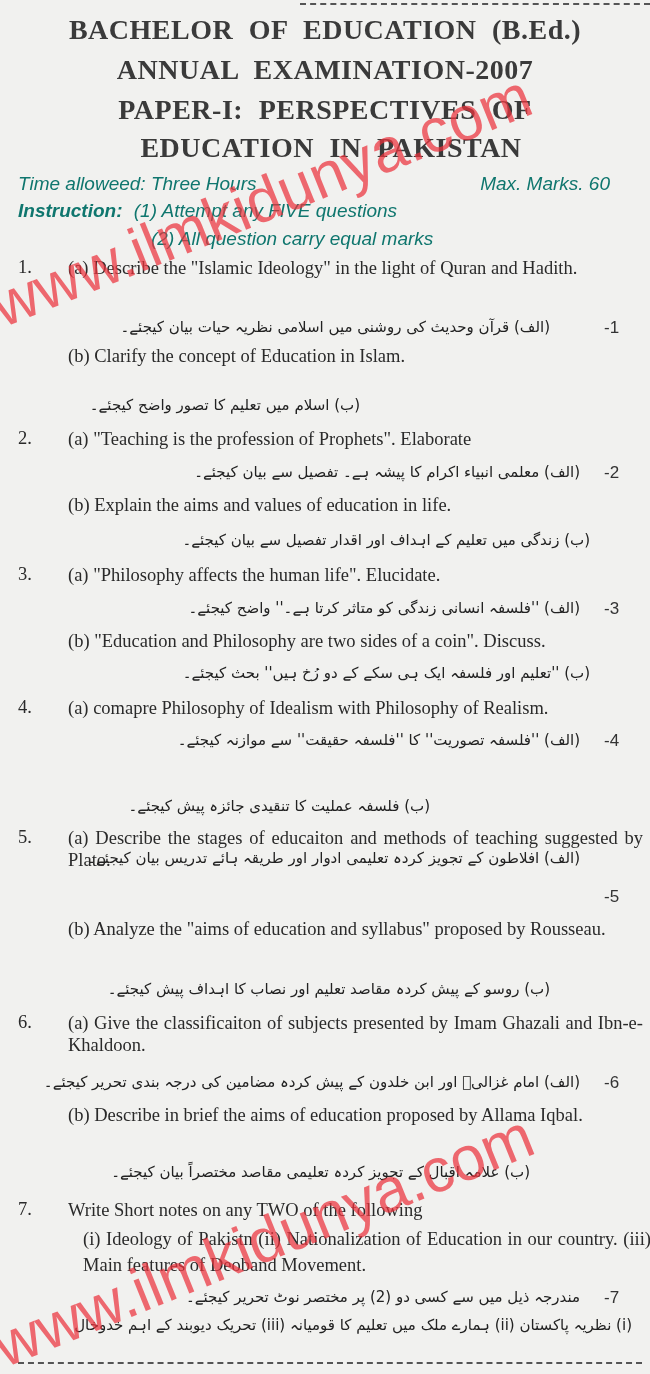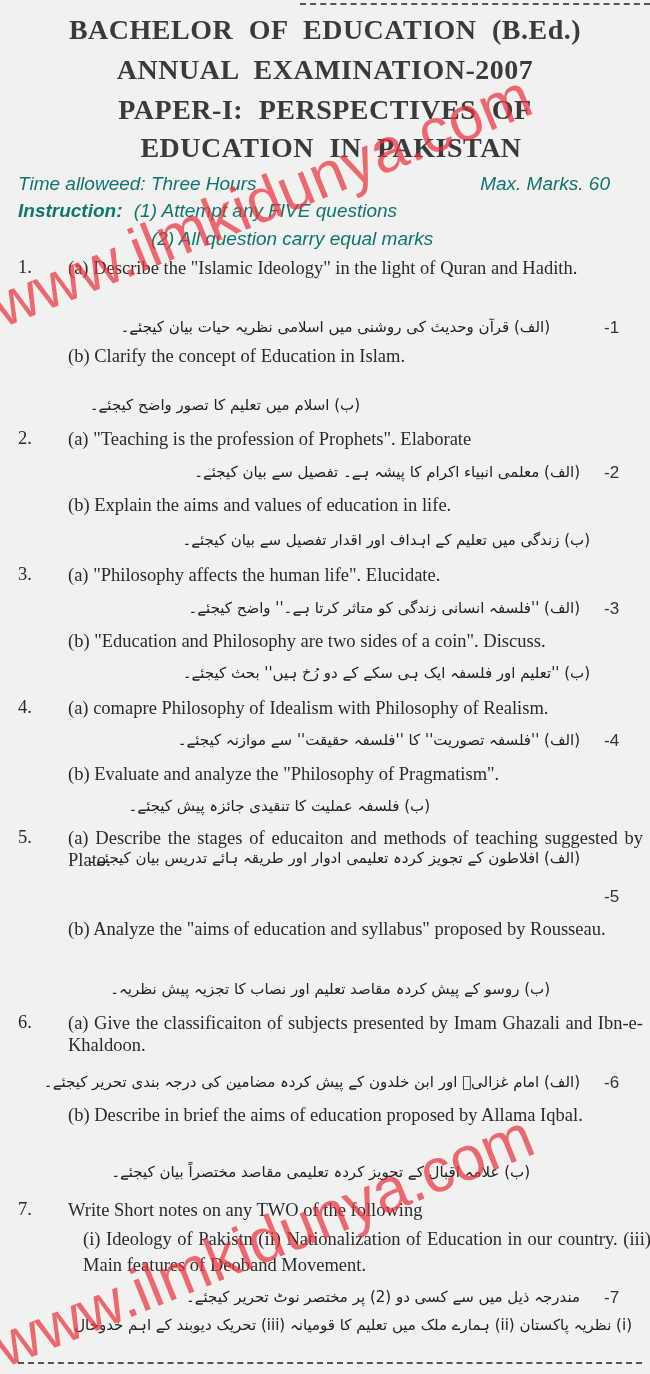--- a/index.html
+++ b/index.html
@@ -83,29 +83,28 @@
   <div class="en" style="top:564px; left:68px;">(a) "Philosophy affects the human life". Elucidate.</div>
   <div class="ur" style="top:599px; right:70px;margin-left:15px;">(الف) ''فلسفہ انسانی زندگی کو متاثر کرتا ہے۔'' واضح کیجئے۔</div>
   <div class="urnum" style="top:599px; left:604px;">-3</div>
   <div class="en" style="top:630px; left:68px;">(b) "Education and Philosophy are two sides of a coin". Discuss.</div>
   <div class="ur" style="top:664px; right:60px;">(ب) ''تعلیم اور فلسفہ ایک ہی سکے کے دو رُخ ہیں'' بحث کیجئے۔</div>
 
   <div class="num" style="top:697px; left:18px;">4.</div>
   <div class="en" style="top:697px; left:68px;">(a) comapre Philosophy of Idealism with Philosophy of Realism.</div>
   <div class="ur" style="top:731px; right:70px;">(الف) ''فلسفہ تصوریت'' کا ''فلسفہ حقیقت'' سے موازنہ کیجئے۔</div>
   <div class="urnum" style="top:731px; left:604px;">-4</div>
-  <div class="en" style="top:763px; left:68px;">(b) Evaluate and analyze the "Philosophy of Pragmatism".</div>
   <div class="ur" style="top:797px; right:220px;">(ب) فلسفہ عملیت کا تنقیدی جائزہ پیش کیجئے۔</div>
 
   <div class="num" style="top:827px; left:18px;">5.</div>
   <div class="en justify" style="top:827px; left:68px; width:575px;">(a) Describe the stages of educaiton and methods of teaching suggested by Plato.</div>
   <div class="ur" style="top:849px; right:70px;">(الف) افلاطون کے تجویز کردہ تعلیمی ادوار اور طریقہ ہائے تدریس بیان کیجئے۔</div>
   <div class="urnum" style="top:887px; left:604px;">-5</div>
   <div class="en justify" style="top:918px; left:68px; width:575px;">(b) Analyze the "aims of education and syllabus" proposed by Rousseau.</div>
-  <div class="ur" style="top:980px; right:100px;">(ب) روسو کے پیش کردہ مقاصد تعلیم اور نصاب کا تجزیہ پیش نظریہ۔</div>
+  <div class="ur" style="top:980px; right:100px;">(ب) روسو کے پیش کردہ مقاصد تعلیم اور نصاب کا اہداف پیش کیجئے۔</div>
 
   <div class="num" style="top:1012px; left:18px;">6.</div>
   <div class="en justify" style="top:1012px; left:68px; width:575px;">(a) Give the classificaiton of subjects presented by Imam Ghazali and Ibn-e-Khaldoon.</div>
   <div class="ur" style="top:1073px; right:70px;margin-left:44px;">(الف) امام غزالیؒ اور ابن خلدون کے پیش کردہ مضامین کی درجہ بندی تحریر کیجئے۔</div>
   <div class="urnum" style="top:1073px; left:604px;">-6</div>
   <div class="en justify" style="top:1104px; left:68px; width:575px;">(b) Describe in brief the aims of education proposed by Allama Iqbal.</div>
   <div class="ur" style="top:1163px; right:120px;">(ب) علامہ اقبال کے تجویز کردہ تعلیمی مقاصد مختصراً بیان کیجئے۔</div>
 
   <div class="num" style="top:1199px; left:18px;">7.</div>
   <div class="en" style="top:1199px; left:68px;">Write Short notes on any TWO of the following</div>

